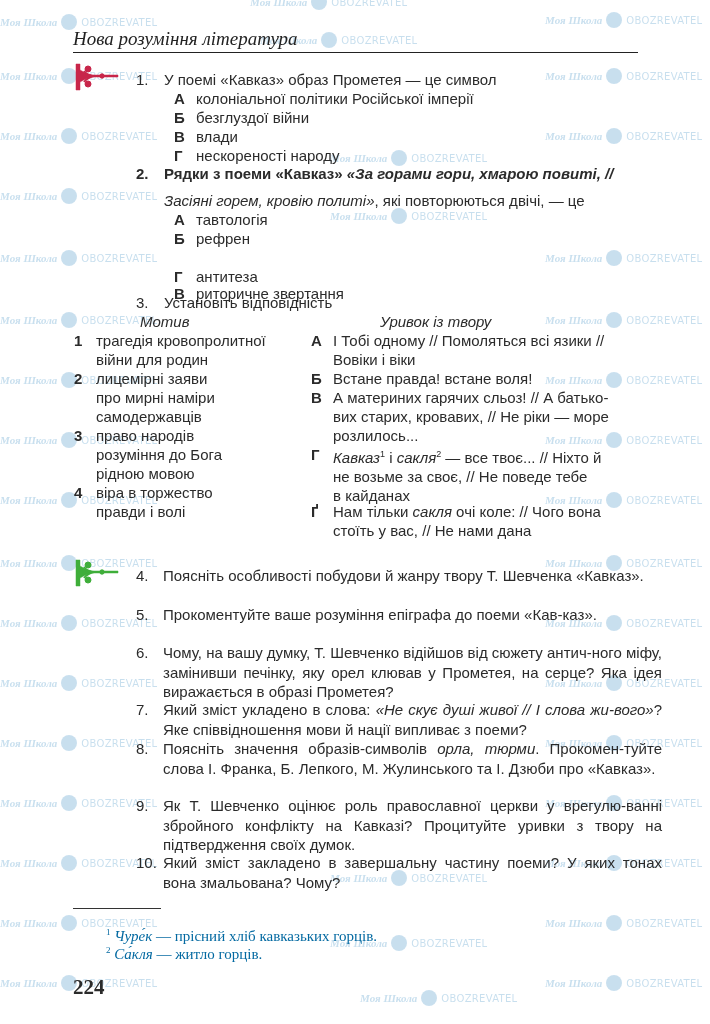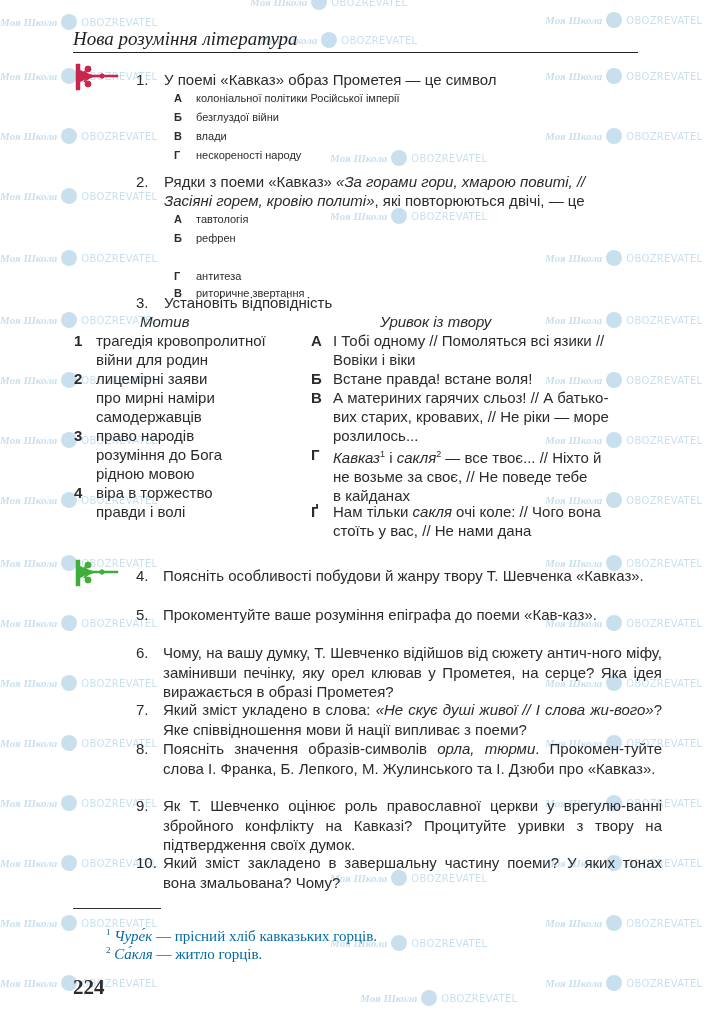--- a/index.html
+++ b/index.html
@@ -7,21 +7,21 @@
          font-family:"Liberation Sans", sans-serif; color:#2b2b2b; }
   .wm { position:absolute; display:flex; align-items:center; gap:4px; opacity:0.28; pointer-events:none; }
   .wm .ms { font-family:"Liberation Serif", serif; font-style:italic; font-weight:bold; font-size:11px; color:#3d8fc4; }
   .wm .ci { width:16px; height:16px; border-radius:50%; background:#3d8fc4; display:inline-block; }
   .wm .oz { font-family:"DejaVu Sans", sans-serif; font-size:10px; color:#3d8fc4; letter-spacing:0.3px; }
   .header { position:absolute; left:73px; top:28px; width:565px; border-bottom:1.5px solid #222; height:24px; }
   .header span { font-family:"Liberation Serif", serif; font-style:italic; font-size:19px; color:#222; }
   .icon { position:absolute; }
   .q { position:absolute; left:136px; font-size:15px; line-height:19px; }
   .qn { display:inline-block; width:28px; }
-  .opt { position:absolute; left:174px; font-size:11px; line-height:19px; }
+  .opt { position:absolute; left:174px; font-size:15px; line-height:19px; }
   .opt b { display:inline-block; width:22px; font-weight:bold; }
   .col { position:absolute; font-size:15px; line-height:19px; }
   .col i { font-style:italic; }
   .num { font-weight:bold; display:inline-block; position:absolute; left:-22px; }
   .it { font-style:italic; }
   .qb { position:absolute; left:136px; width:526px; font-size:15px; line-height:19.5px; text-align:justify; }
   .qb .n { position:absolute; left:0; }
   .qb .t { margin-left:27px; display:block; }
   .fnline { position:absolute; left:73px; top:908px; width:88px; border-top:1px solid #333; }
   .fn { position:absolute; left:106px; font-family:"Liberation Serif", serif; font-size:15px; color:#0369a1; }
@@ -248,21 +248,21 @@
 </svg>
 
 <div class="q" style="top:70px;">
   <span class="qn">1.</span><span>У поемі «Кавказ» образ Прометея — це символ</span>
 </div>
 <div class="opt" style="top:89px;"><b>А</b><span>колоніальної політики Російської імперії</span></div>
 <div class="opt" style="top:108px;"><b>Б</b><span>безглуздої війни</span></div>
 <div class="opt" style="top:127px;"><b>В</b><span>влади</span></div>
 <div class="opt" style="top:146px;"><b>Г</b><span>нескореності народу</span></div>
 
-<div class="q" style="top:172px;">
+<div class="q" style="top:164px;font-weight:bold;">
   <span class="qn">2.</span><span>Рядки з поеми «Кавказ» </span><span class="it">«За горами гори, хмарою повиті, //</span>
 </div>
 <div class="q" style="top:191px;left:164px;">
   <span class="it">Засіяні горем, кровію политі»</span><span>, які повторюються двічі, — це</span>
 </div>
 <div class="opt" style="top:210px;"><b>А</b><span>тавтологія</span></div>
 <div class="opt" style="top:229px;"><b>Б</b><span>рефрен</span></div>
 <div class="opt" style="top:248px;margin-top:36px;"><b>В</b><span>риторичне звертання</span></div>
 <div class="opt" style="top:267px;"><b>Г</b><span>антитеза</span></div>
 

